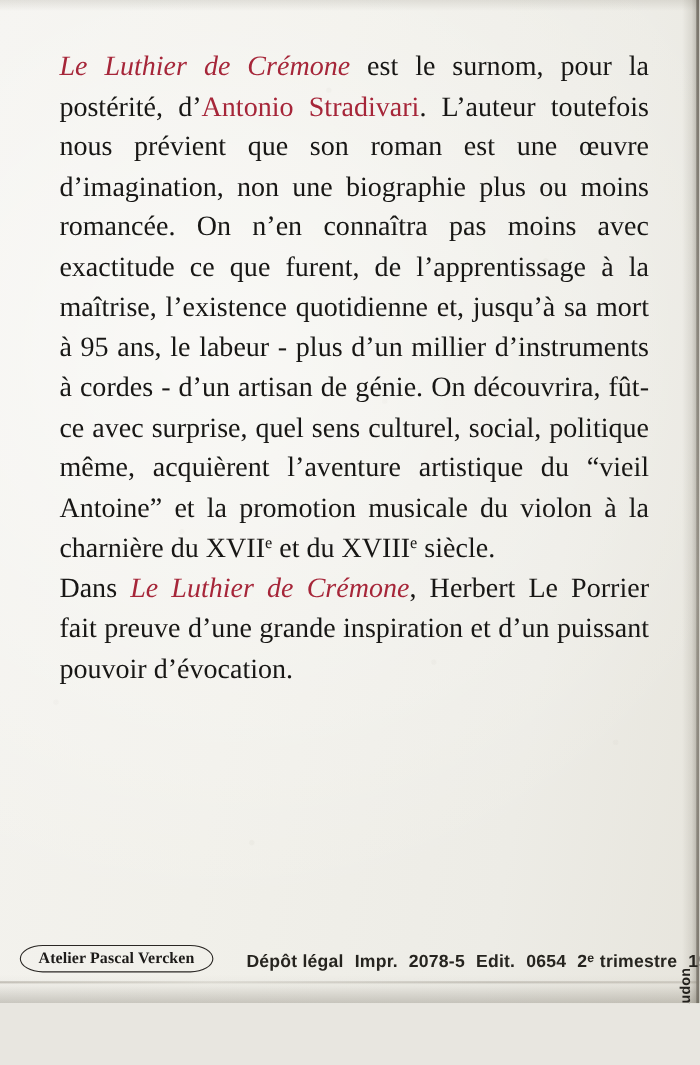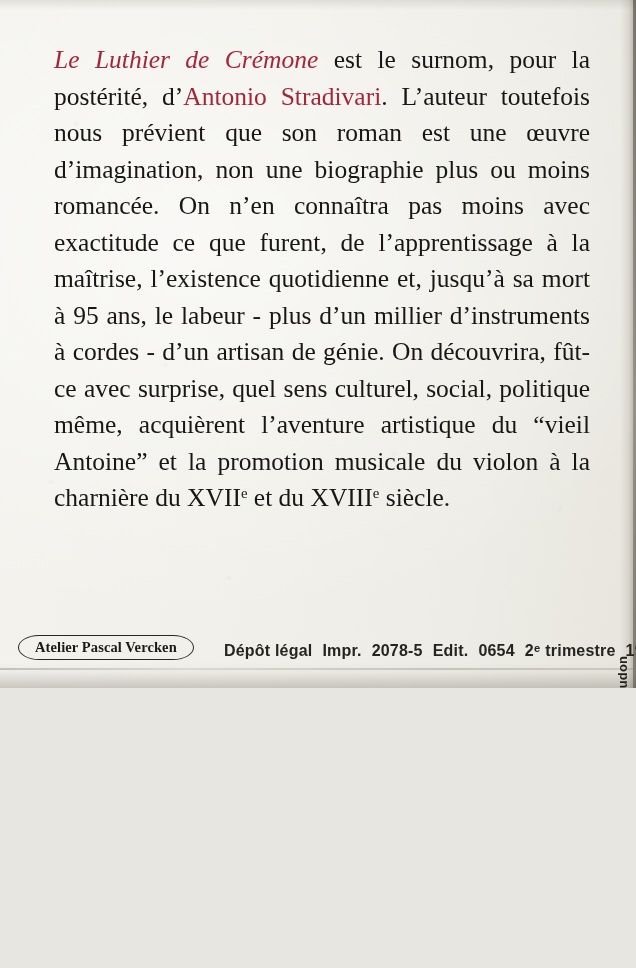--- a/index.html
+++ b/index.html
@@ -11,21 +11,21 @@
     width: 636px;
     height: 968px;
     overflow: hidden;
     background: #e8e6e0;
     font-family: "Liberation Serif", "DejaVu Serif", serif;
   }
 
   #cover {
     position: relative;
     width: 636px;
-    height: 688px;
+    height: 912px;
     box-sizing: border-box;
     background:
       radial-gradient(ellipse 120% 80% at 30% 35%, rgba(255,255,255,0.55) 0%, rgba(255,255,255,0) 70%),
       linear-gradient(100deg, #f4f3ef 0%, #f1f0ea 40%, #edece6 75%, #e7e5dd 100%);
     overflow: hidden;
   }
 
   
   #grain {
     position: absolute;
@@ -184,20 +184,21 @@
   <div id="edge-top"></div>
   <div id="edge-right"></div>
   <div id="edge-right-line"></div>
   <div id="edge-bottom"></div>
   <div id="crease"></div>
 
   <div id="blurb">
 
     <p class="last-of-para"><span class="title-red">Le Luthier de Crémone</span><span> est le surnom, pour la postérité, d’</span><span class="name-red">Antonio Stradivari</span><span>. L’auteur toutefois nous prévient que son roman est une œuvre d’imagination, non une biographie plus ou moins romancée. On n’en connaîtra pas moins avec exactitude ce que furent, de l’apprentissage à la maîtrise, l’existence quotidienne et, jusqu’à sa mort à 95 ans, le labeur - plus d’un millier d’instruments à cordes - d’un artisan de génie. On découvrira, fût-ce avec surprise, quel sens culturel, social, politique même, acquièrent l’aventure artistique du “vieil Antoine” et la promotion musicale du violon à la charnière du XVII</span><sup>e</sup><span> et du XVIII</span><sup>e</sup><span> siècle.</span></p>
 
+    <p class="last-of-para"><span>Dans </span><span class="title-red">Le Luthier de Crémone</span><span>, Herbert Le Porrier fait preuve d’une grande inspiration et d’un puissant pouvoir d’évocation.</span></p>
 
   </div>
 
 
   <div id="atelier-badge">Atelier Pascal Vercken</div>
 
   <div id="legal-line"><span class="seg">Dépôt légal</span><span class="seg">Impr.</span><span class="seg">2078-5</span><span class="seg">Edit.</span><span class="seg">0654</span><span>2</span><sup>e</sup><span class="seg" style="margin-left:5px">trimestre</span><span>1980</span></div>
 
   <div id="photo-credit">Photo Lauros-Giraudon</div>
 

